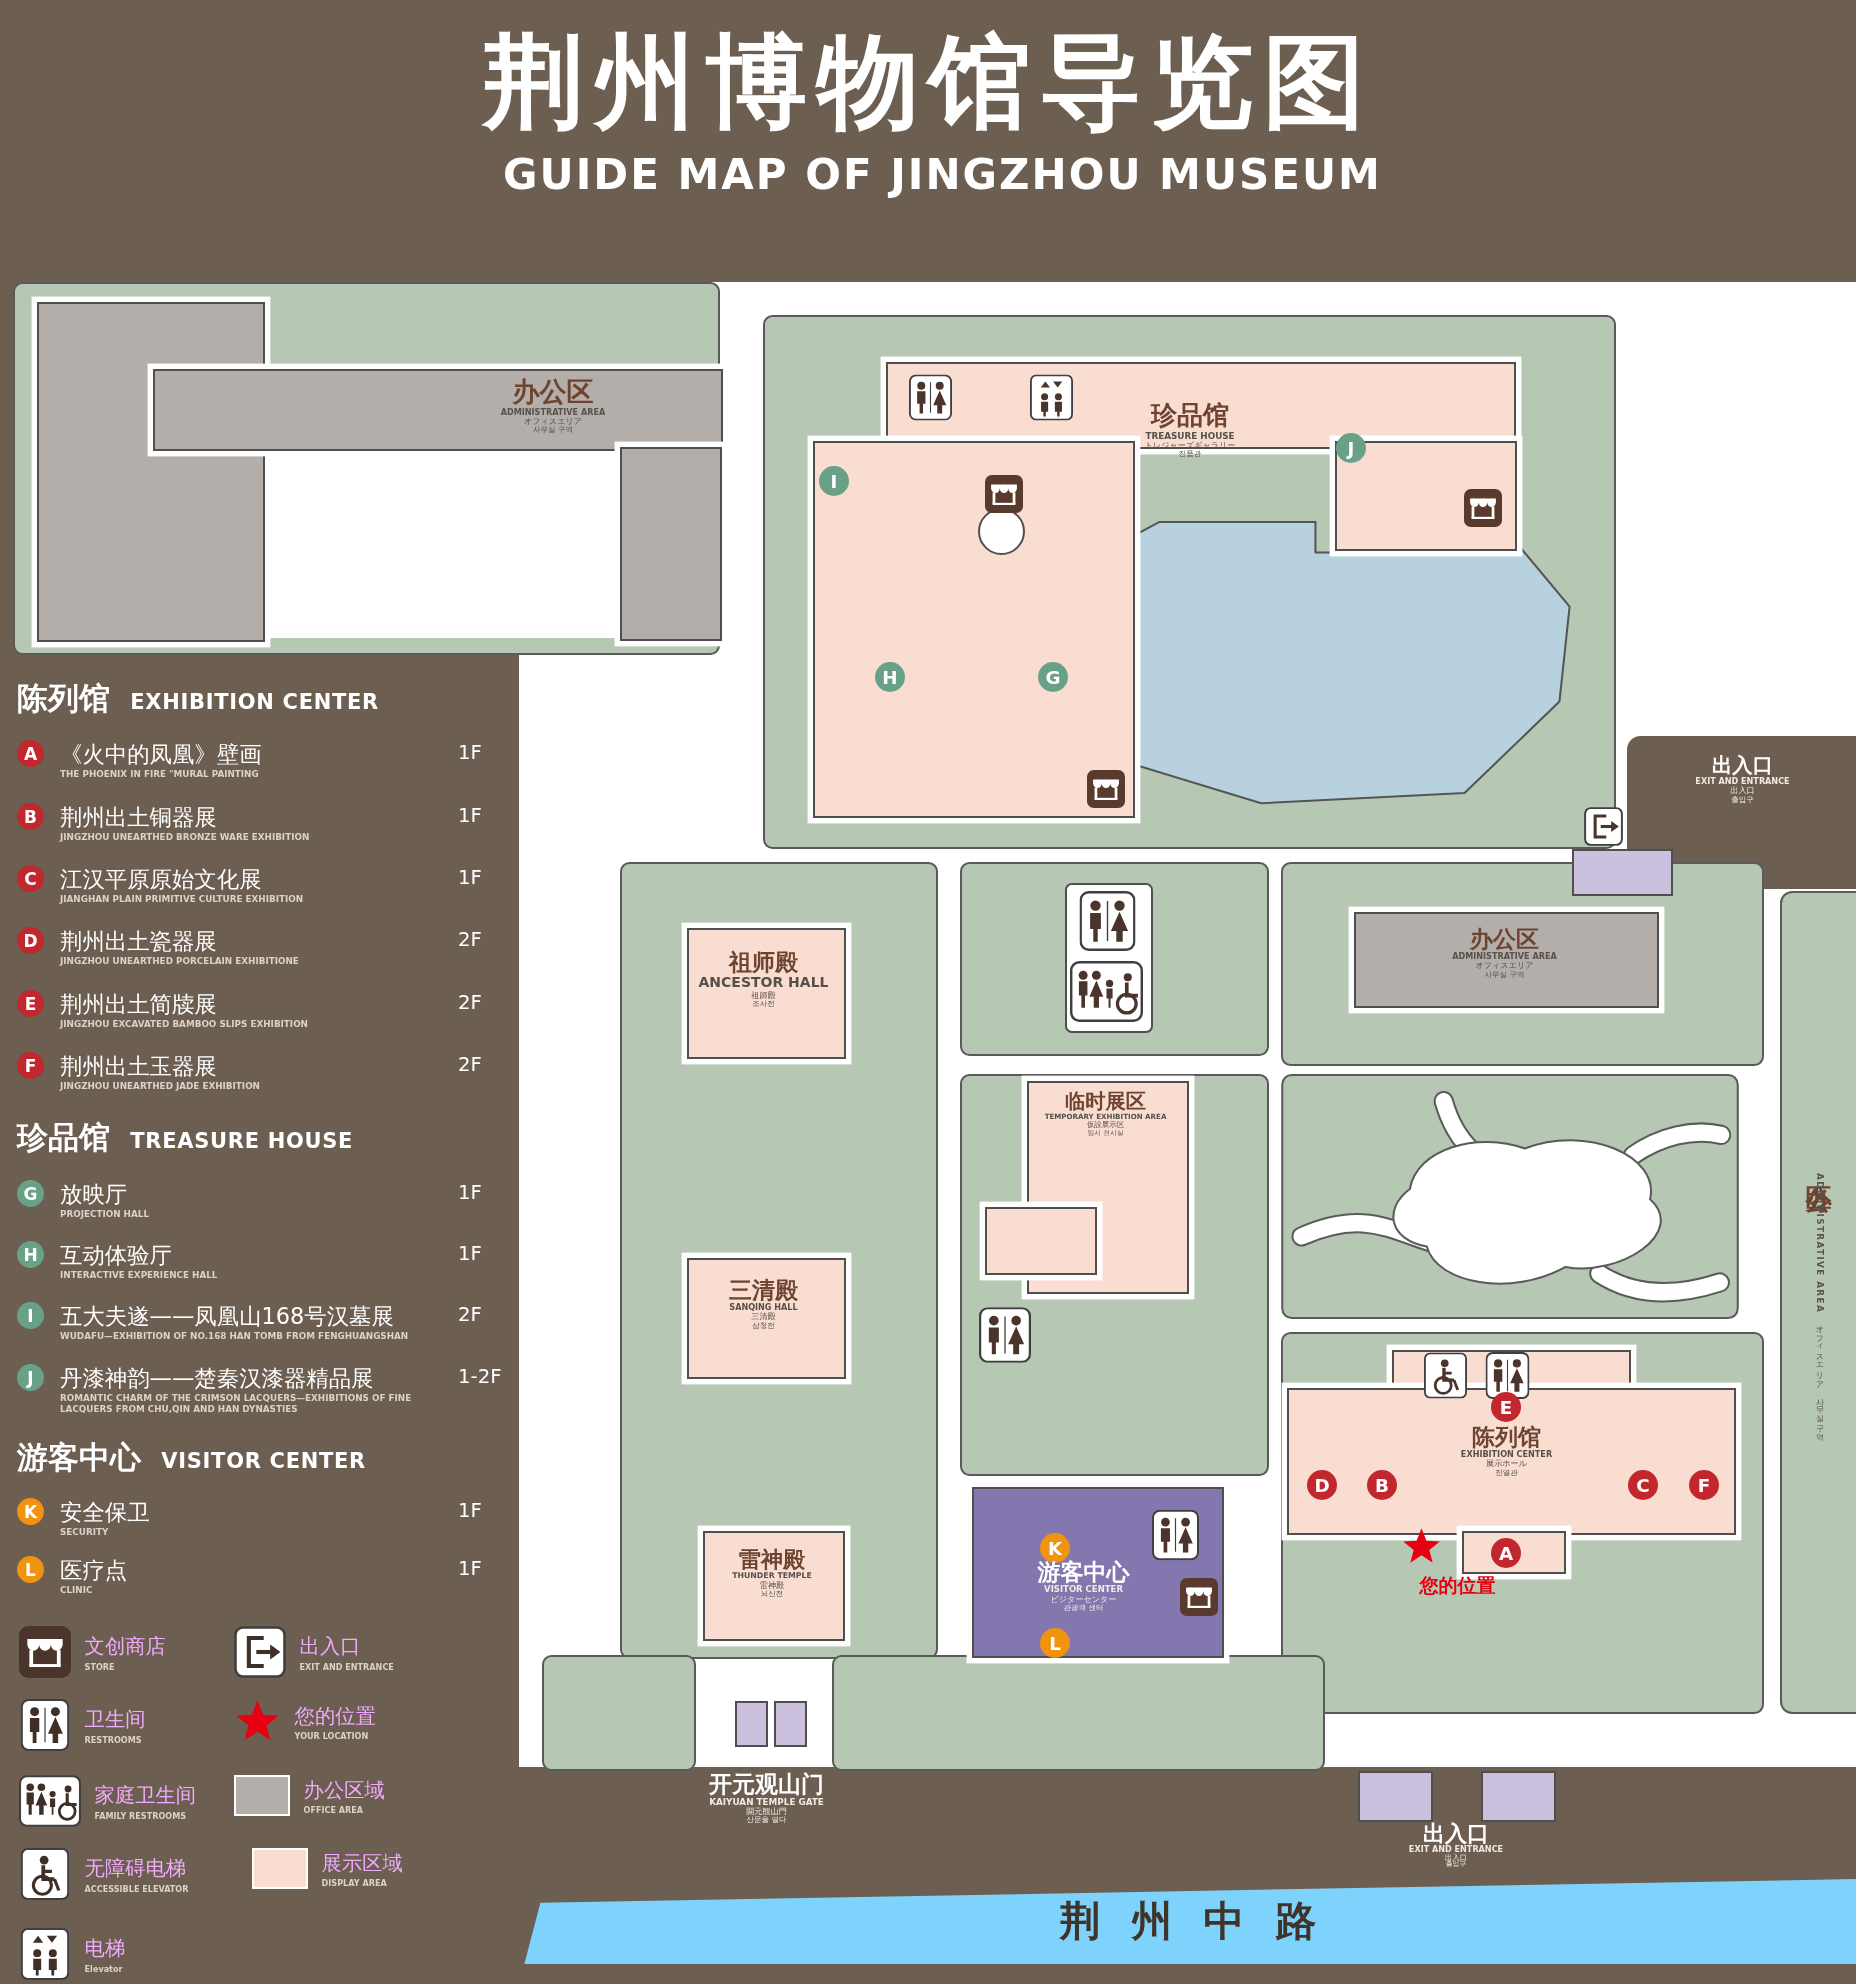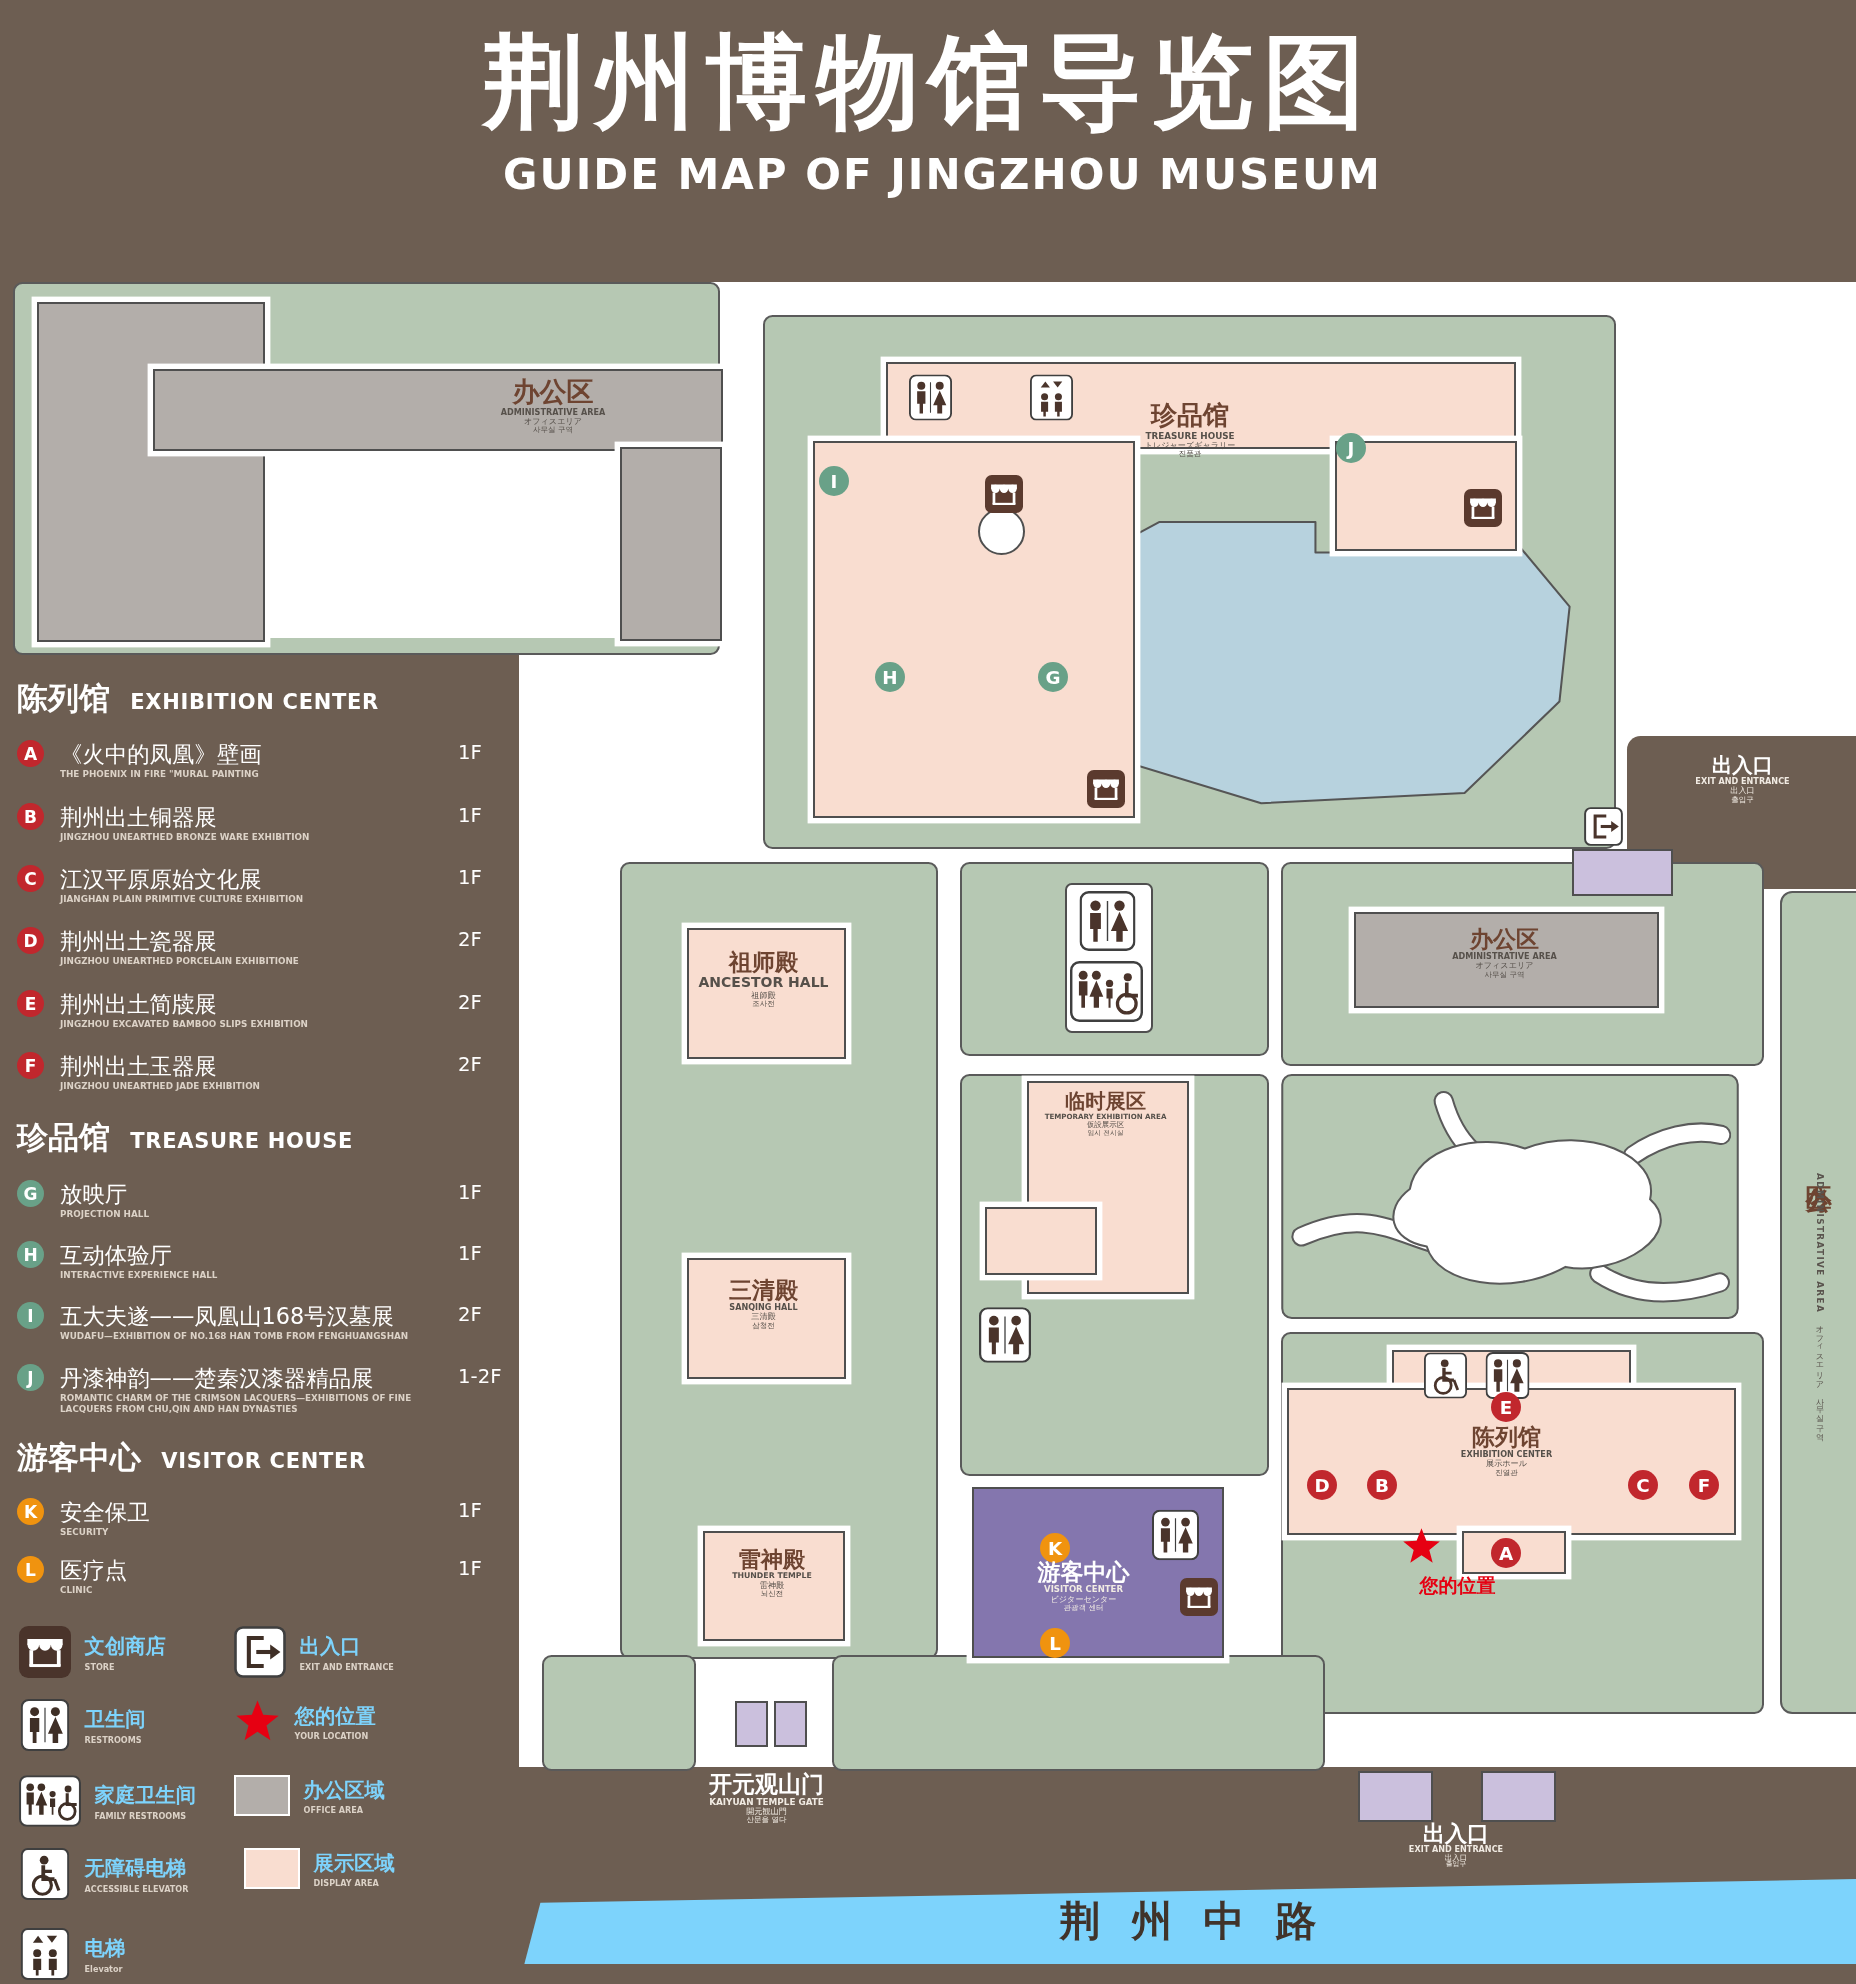--- a/index.html
+++ b/index.html
@@ -57,21 +57,21 @@
   .lg-row{position:absolute;left:17px;width:498px;}
   .lg-mk{left:0;top:0;width:27px;height:27px;font-size:17px;}
   .lg-zh{position:absolute;left:43px;top:-1.4px;font-size:22.4px;color:#fff;}
   .lg-en{position:absolute;left:43px;top:28.5px;font-size:8.8px;color:#dcd2c7;font-weight:bold;
          width:380px;line-height:1.3;}
   .lg-fl{position:absolute;left:441px;top:1.4px;font-size:19.7px;color:#fff;}
   .sym-row{position:absolute;display:flex;align-items:center;gap:13.6px;}
   .sicon{width:52px;height:52px;flex:none;color:#3f2f26;}
   .sicon svg{width:100%;height:100%;display:block;}
   .sym-txt{display:flex;flex-direction:column;gap:1.4px;}
-  .sym-zh{font-size:20.3px;color:#7dd3fc;font-weight:bold;}
+  .sym-zh{font-size:20.3px;color:#f0abfc;font-weight:normal;}
   .sym-en{font-size:8.1px;color:#dcd2c7;font-weight:bold;}
   .swatch{width:52px;height:37px;border:2px solid #fff;flex:none;}
 </style>
 </head>
 <body>
 
 <svg width="0" height="0" style="position:absolute" aria-hidden="true">
   <defs>
     <symbol id="sym-restroom" viewBox="0 0 28 30">
       <rect x="0.6" y="0.6" width="26.8" height="28.8" rx="4" fill="#fff" stroke="#3f3f3f" stroke-width="1.2"></rect>
@@ -552,21 +552,21 @@
         <span class="sym-en">YOUR LOCATION</span>
       </span>
   </div>
   <div class="sym-row" style="left:234px;top:1775px;">
     <span class="swatch" style="background:#b3aeaa;"></span>
     <span class="sym-txt">
         <span class="sym-zh">办公区域</span>
         <span class="sym-en">OFFICE AREA</span>
       </span>
   </div>
-  <div class="sym-row" style="left:244px;top:1848px;">
+  <div class="sym-row" style="left:252px;top:1848px;">
     <span class="swatch" style="background:#f9ddd0;"></span>
     <span class="sym-txt">
         <span class="sym-zh">展示区域</span>
         <span class="sym-en">DISPLAY AREA</span>
       </span>
   </div>
 
 </div>
 
 

